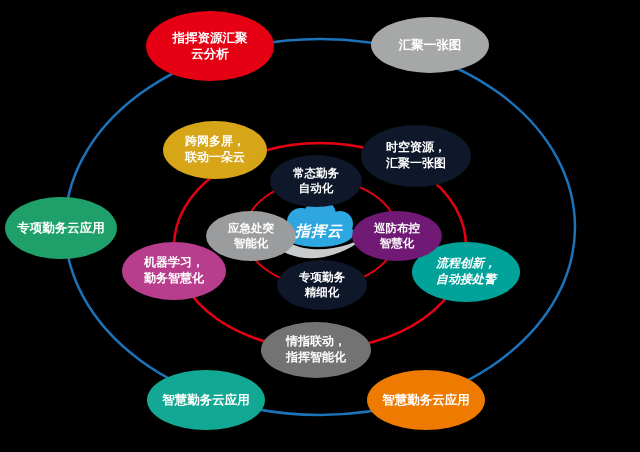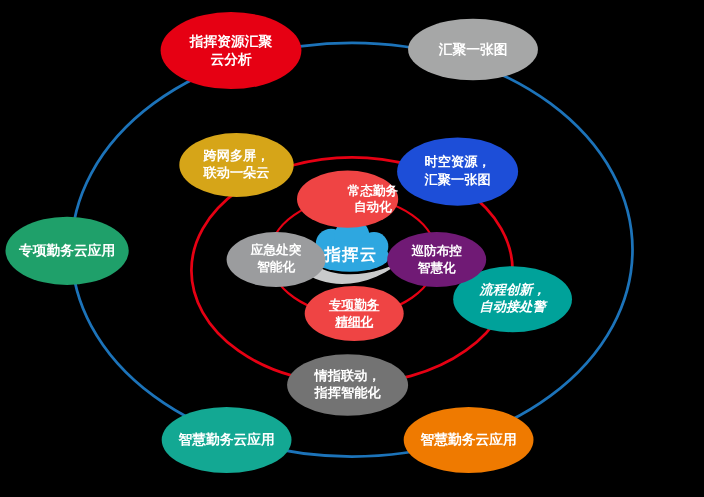--- a/index.html
+++ b/index.html
@@ -6,21 +6,21 @@
   body{font-family:"DejaVu Sans","Liberation Sans",sans-serif;}
   .stage{position:relative;width:640px;height:452px;overflow:hidden;background:#000;}
   .rings-svg{position:absolute;left:0;top:0;z-index:1;}
   .node{position:absolute;z-index:2;border-radius:50%;display:flex;align-items:center;justify-content:center;
         color:#fff;font-weight:bold;text-align:center;line-height:1.3;}
   .node span{white-space:pre-line;}
   .node-lg{font-size:12.5px;}
   .node-md{font-size:12px;}
   .node-sm{font-size:11.5px;}
   .center-label{position:absolute;z-index:3;left:281px;top:222px;width:76px;text-align:center;
-                color:#fff;font-weight:bold;font-size:15px;letter-spacing:1px;}
+                color:#fff;font-weight:bold;font-size:15px;letter-spacing:1px;font-style:italic;}
 </style>
 </head>
 <body>
 
 <div class="stage" style="background-color: rgb(0, 0, 0);">
 
   <svg class="rings-svg" width="640" height="452" viewBox="0 0 640 452">
     <ellipse cx="320" cy="227" rx="255" ry="188" fill="none" stroke-width="2.5" stroke="#1c73b9"></ellipse>
     <ellipse cx="320" cy="246" rx="146" ry="103" fill="none" stroke-width="2.5" stroke="#e60013"></ellipse>
     <ellipse cx="321" cy="233" rx="76" ry="53" fill="none" stroke-width="2" stroke="#e60013"></ellipse>
@@ -48,45 +48,49 @@
     <span>智慧勤务云应用</span>
   </div>
   <div class="node node-md" style="left: 163px; top: 121px; width: 104px; height: 58px; background-color: rgb(214, 165, 24);">
     <span>跨网多屏，
 联动一朵云</span>
   </div>
 
   <div class="node node-lg" style="left: 367px; top: 370px; width: 118px; height: 60px; background-color: rgb(239, 122, 0);">
     <span>智慧勤务云应用</span>
   </div>
-  <div class="node node-md" style="left: 361px; top: 125px; width: 110px; height: 62px; background-color: #1d4ed8;">
+  <div class="node node-md" style="left: 361px; top: 125px; width: 110px; height: 62px; background-color: #0f172a;">
     <span>时空资源，
 汇聚一张图</span>
+  </div>
+  <div class="node node-md" style="left: 122px; top: 242px; width: 104px; height: 58px; background-color: rgb(184, 61, 141);">
+    <span>机器学习，
+勤务智慧化</span>
   </div>
   <div class="node node-md" style="left: 412px; top: 242px; width: 108px; height: 60px; background-color: rgb(0, 162, 154); font-style: italic;">
     <span>流程创新，
 自动接处警</span>
   </div>
   <div class="node node-md" style="left: 261px; top: 322px; width: 110px; height: 56px; background-color: #737373;">
     <span>情指联动，
 指挥智能化</span>
   </div>
 
-  <div class="node node-sm" style="left: 270px; top: 155px; width: 92px; height: 52px; background-color: #ef4444; justify-content: flex-end;">
+  <div class="node node-sm" style="left: 270px; top: 155px; width: 92px; height: 52px; background-color: #0f172a;">
     <span>常态勤务
 自动化</span>
   </div>
-  <div class="node node-sm" style="left: 206px; top: 211px; width: 90px; height: 50px; background-color: rgb(155, 156, 158); font-family: Liberation Serif, serif;">
+  <div class="node node-sm" style="left: 206px; top: 211px; width: 90px; height: 50px; background-color: rgb(155, 156, 158);">
     <span>应急处突
 智能化</span>
   </div>
   <div class="node node-sm" style="left: 352px; top: 211px; width: 90px; height: 50px; background-color: #701a75;">
     <span>巡防布控
 智慧化</span>
   </div>
-  <div class="node node-sm" style="left: 277px; top: 260px; width: 90px; height: 50px; background-color: #ef4444; text-decoration: underline;">
+  <div class="node node-sm" style="left: 277px; top: 260px; width: 90px; height: 50px; background-color: #0f172a;">
     <span>专项勤务
 精细化</span>
   </div>
 
   <div class="center-label">指挥云</div>
 
 </div>
 
 </body></html>

